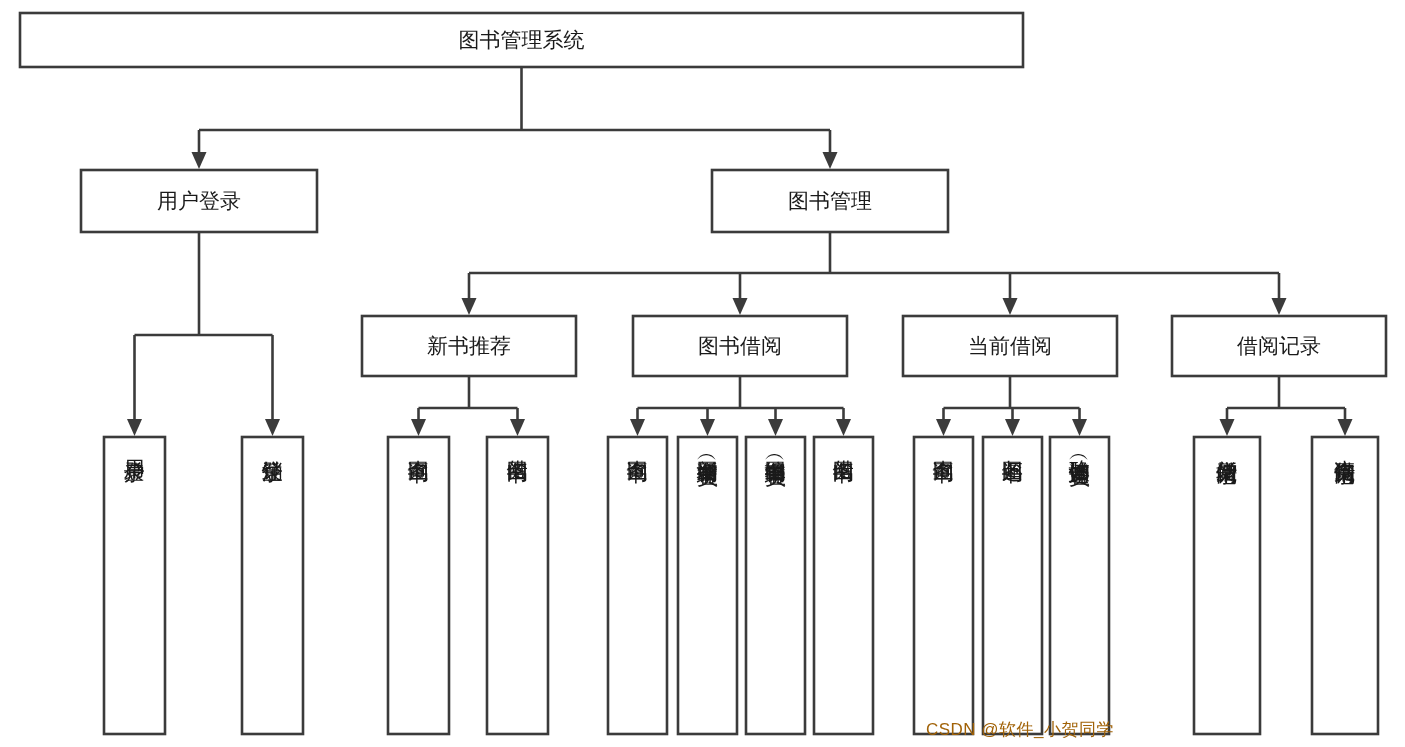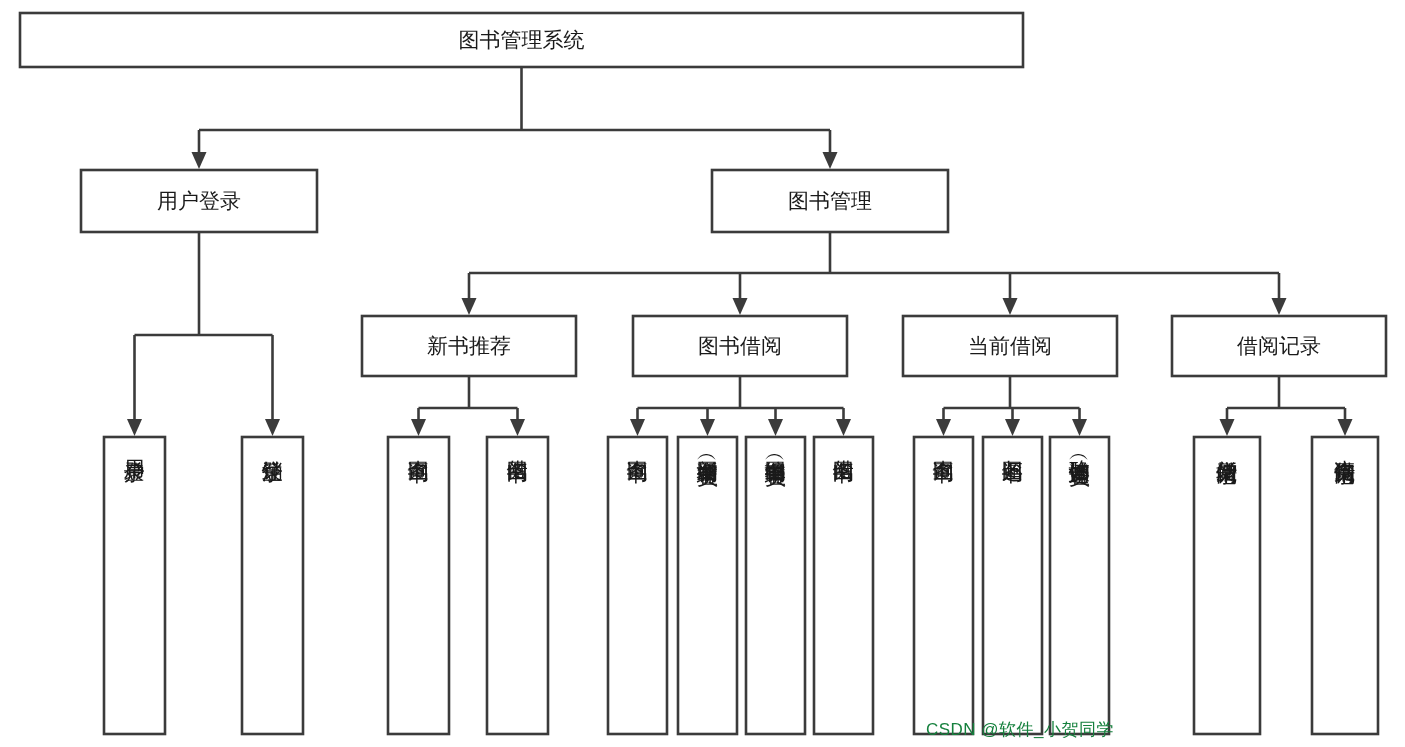--- a/index.html
+++ b/index.html
@@ -66,21 +66,21 @@
     color: #1a1a1a;
     letter-spacing: 1px;
     white-space: nowrap;
   }
   #watermark {
     position: absolute;
     right: 10px;
     bottom: 6px;
     font-family: "Liberation Sans", "DejaVu Sans", sans-serif;
     font-size: 17px;
-    color: #15803d;
+    color: #a16207;
     letter-spacing: 0.5px;
     user-select: none;
     white-space: nowrap;
   }
 </style>
 </head>
 <body>
 
 <div id="diagram-root">
 

